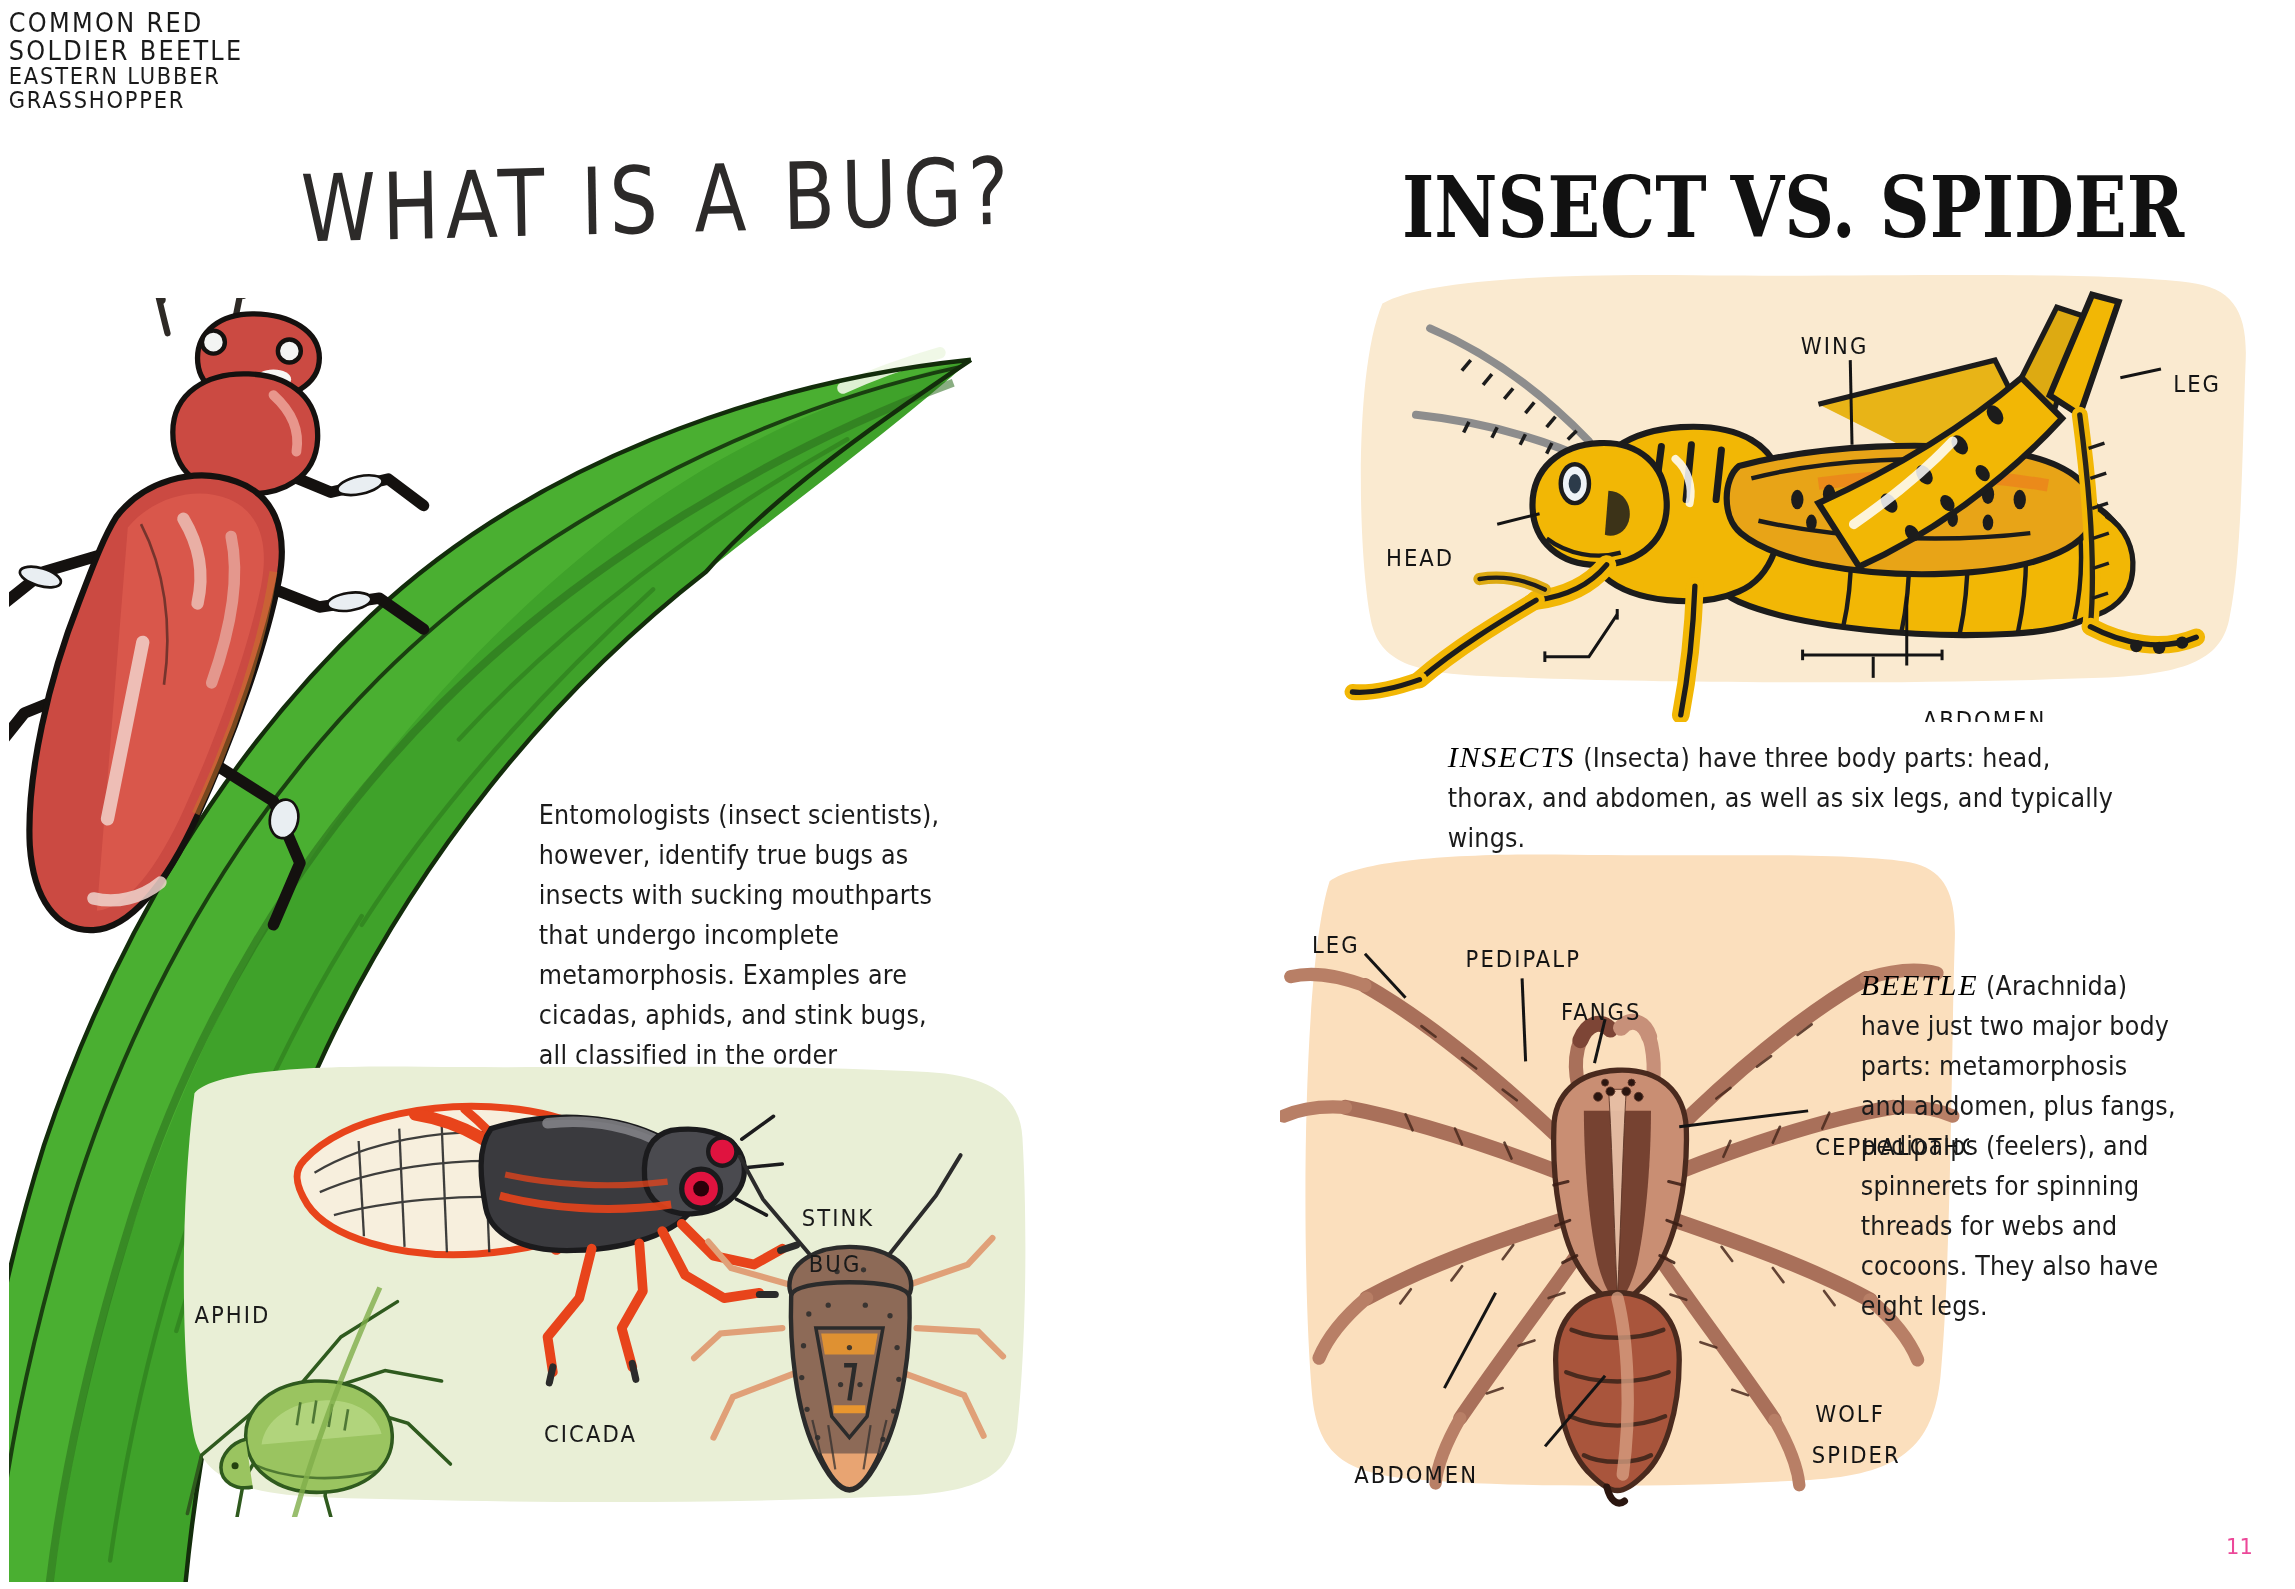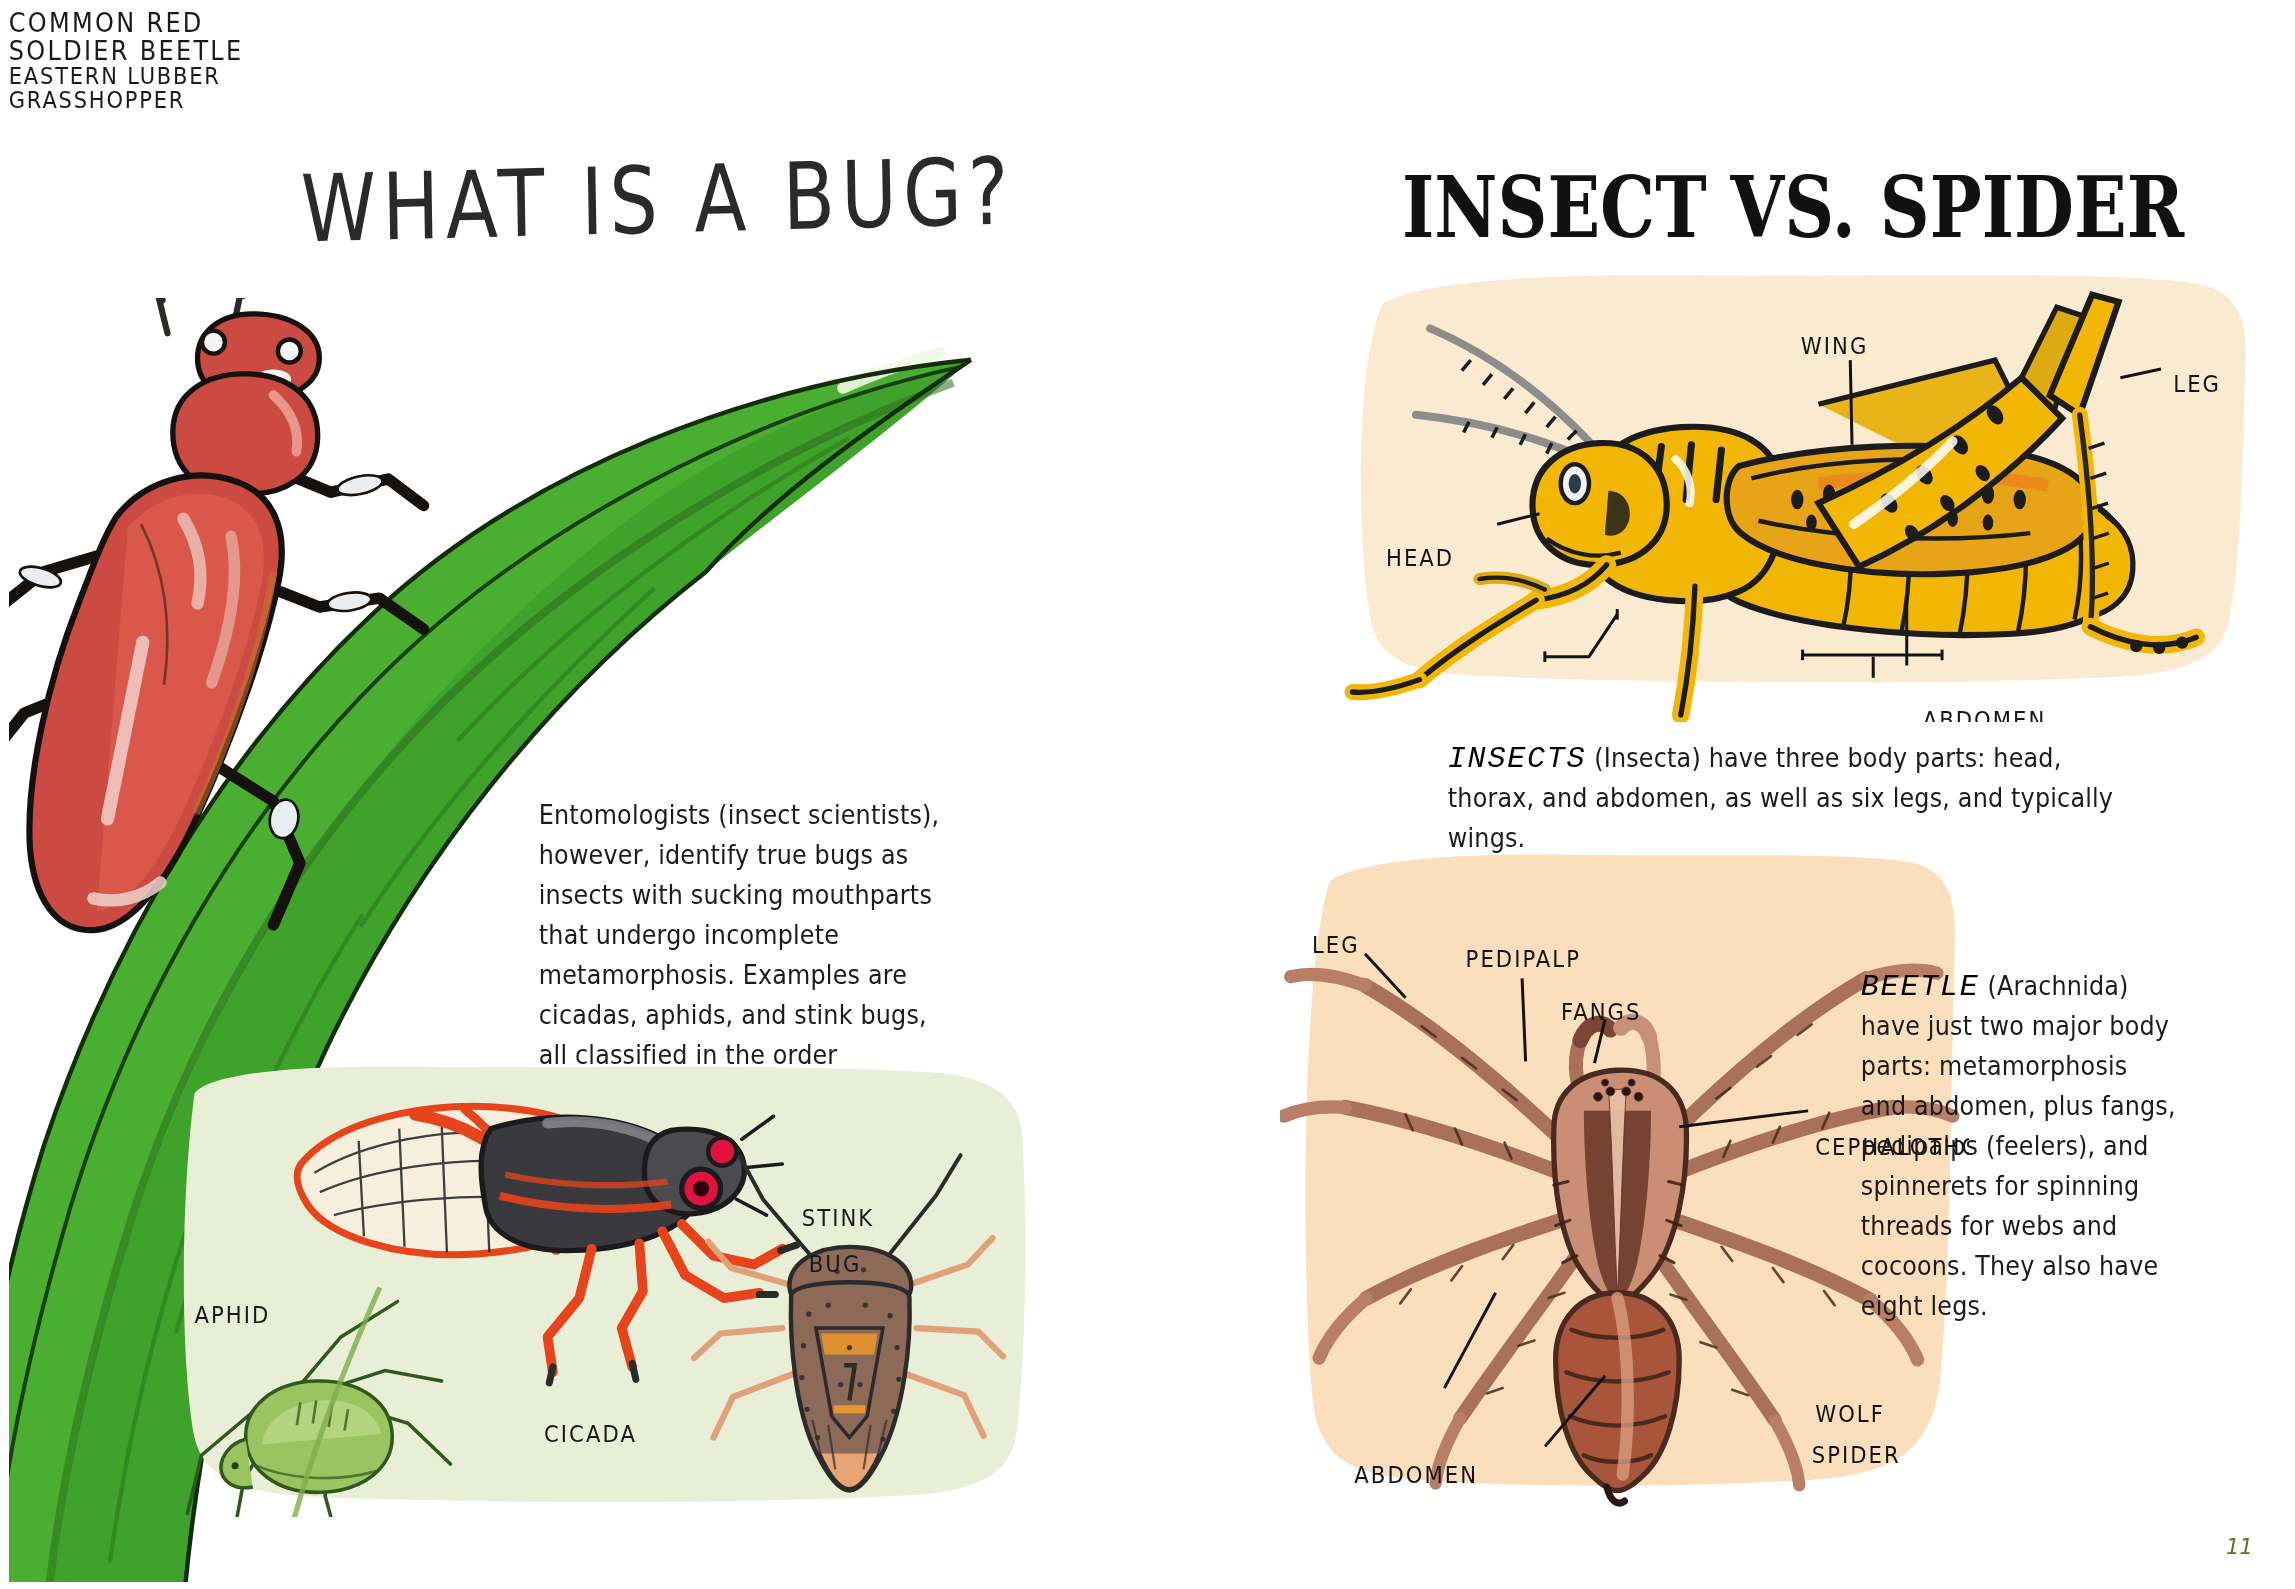--- a/index.html
+++ b/index.html
@@ -25,26 +25,26 @@
     transform:scaleY(1.18) scaleX(.96);transform-origin:left top;
     white-space:nowrap;
   }
   .label-caps{
     font-family:"DejaVu Sans",sans-serif;
     font-size:24px;letter-spacing:2.3px;color:#1a1a1a;
     transform:scaleY(1.12);transform-origin:left top;white-space:nowrap;
   }
   .label-caps.sm{font-size:21px;letter-spacing:1.8px;}
   .lead{
-    font-family:Liberation Mono, monospace;
+    font-family:Liberation Serif, serif;
     font-style:italic;font-size:30px;letter-spacing:1.8px;margin-top:20px;
   }
   .pageno{
     position:absolute;right:32px;bottom:23px;
-    font-family:"DejaVu Sans",sans-serif;font-size:21px;color:#4d7c0f;font-style:italic;
+    font-family:"DejaVu Sans",sans-serif;font-size:21px;color:#ec4899;
   }
   .para{position:absolute;}
 
   
   .panel{position:absolute;}
 </style>
 </head>
 <body>
 
 <div id="page">

